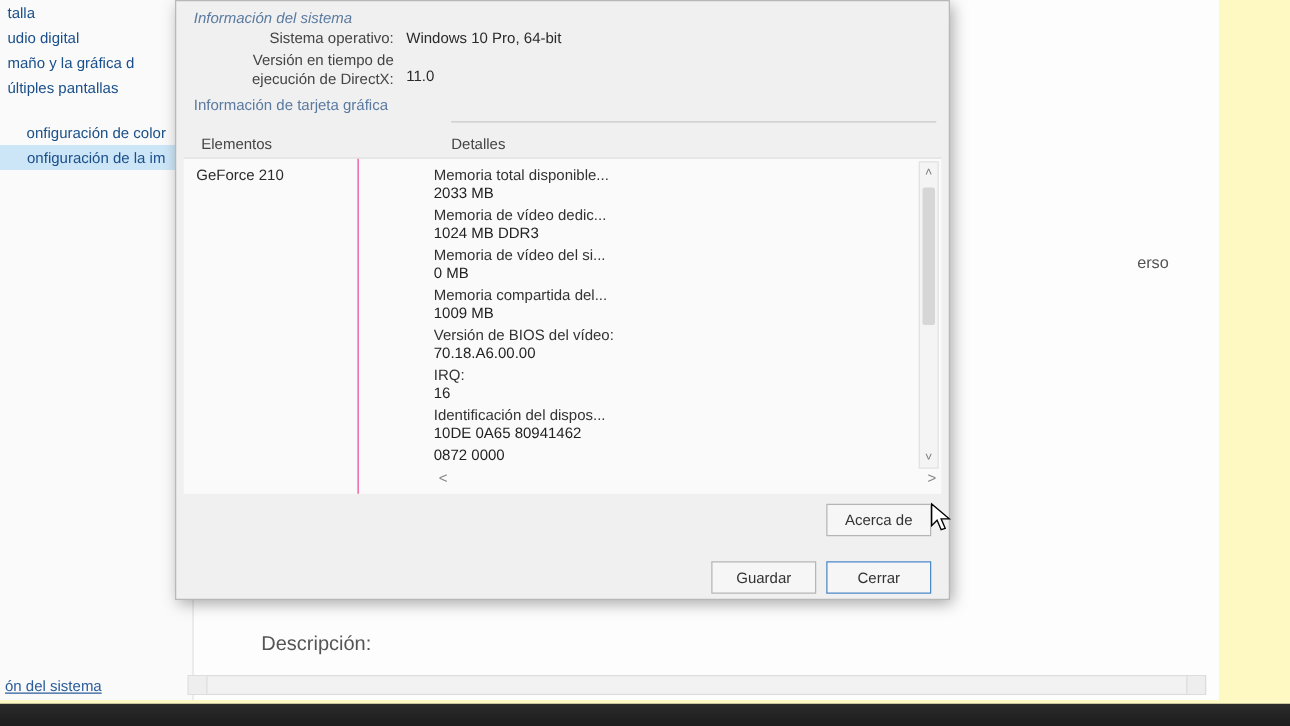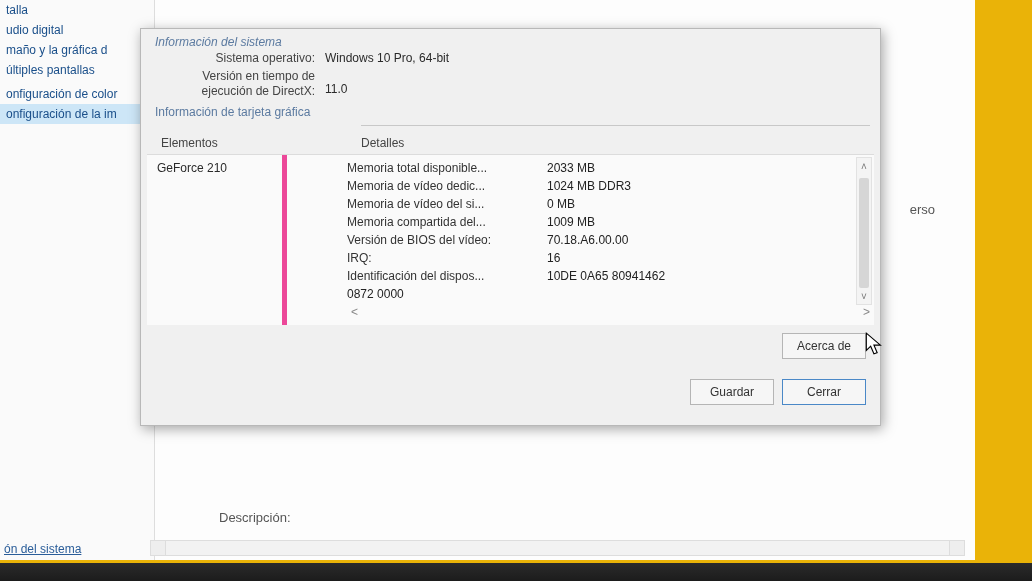--- a/index.html
+++ b/index.html
@@ -8,21 +8,21 @@
     font-size: 12px;
     background: #1a1a1a;
     width: 1032px;
     height: 581px;
     overflow: hidden;
     position: relative;
   }
   .desktop {
     position: absolute;
     inset: 0;
-    background: #eab308;
+    background: #fef9c3;
   }
   .main-window {
     position: absolute;
     left: 0;
     top: 0;
     width: 975px;
     height: 560px;
     background: #fdfdfd;
     display: flex;
     flex-direction: column;
@@ -42,39 +42,39 @@
   }
   .sidebar-item {
     padding: 3px 6px;
     cursor: pointer;
     white-space: nowrap;
     overflow: hidden;
   }
   .sidebar-item.selected {
     background: #cde6f7;
   }
-  .sidebar-group { margin-top: 4px; }
+  .sidebar-group { margin-top: 16px; text-align: center; }
   .main-panel {
     flex: 1;
     background: #fdfdfd;
     position: relative;
   }
   .bg-label {
     position: absolute;
     right: 40px;
     top: 202px;
     color: #555;
     font-size: 13px;
   }
   .desc-row {
     position: absolute;
-    left: 64px;
+    left: 54px;
     bottom: 35px;
     color: #555;
-    font-size: 13px;
+    font-size: 16px;
   }
   .info-link {
     position: absolute;
     left: 4px;
     bottom: 4px;
     color: #2a5d99;
     font-size: 12px;
     text-decoration: underline;
     cursor: pointer;
   }
@@ -96,28 +96,27 @@
     content:"";
     position:absolute;right:0;top:0;width:14px;height:100%;
     border-left:1px solid #ddd;background:#eee;
   }
 
   
   .dialog {
     position: absolute;
     left: 140px;
     top: 0;
-    width: 741px;
+    width: 620px;
     background: #f0f0f0;
     border: 1px solid #b8b8b8;
     box-shadow: 2px 3px 12px rgba(0,0,0,0.35);
     font-size: 12px;
     color: #333;
-    padding-bottom: 20px;
-    margin-top: 28px;
+    padding-bottom: 4px;
   }
   .sec-title {
     color: #5b7aa0;
     font-size: 12px;
     padding: 6px 10px 0 14px;
     font-style: italic;
   }
   .kv {
     display: flex;
     padding: 2px 14px;
@@ -149,30 +148,31 @@
   .cols-head .c2 { flex: 1; padding-left: 60px; }
   .detail-body {
     display: flex;
     margin: 0 6px;
     background: #fafafa;
   }
   .elem-col {
     width: 140px;
     padding: 6px 0 0 10px;
     color: #2a2a2a;
-    border-right: 5px solid #ec4899;
+    border-right: 1px solid #ec4899;
   }
   .det-col {
     flex: 1;
     padding: 4px 0 4px 60px;
     position: relative;
   }
   .drow {
     display: flex;
     padding: 2px 0;
+    flex-direction: column;
   }
   .drow .dk { width: 200px; color: #333; }
   .drow .dv { color: #222; }
   .vscroll {
     position: absolute;
     right: 2px;
     top: 2px;
     bottom: 20px;
     width: 16px;
     background: #f4f4f4;

